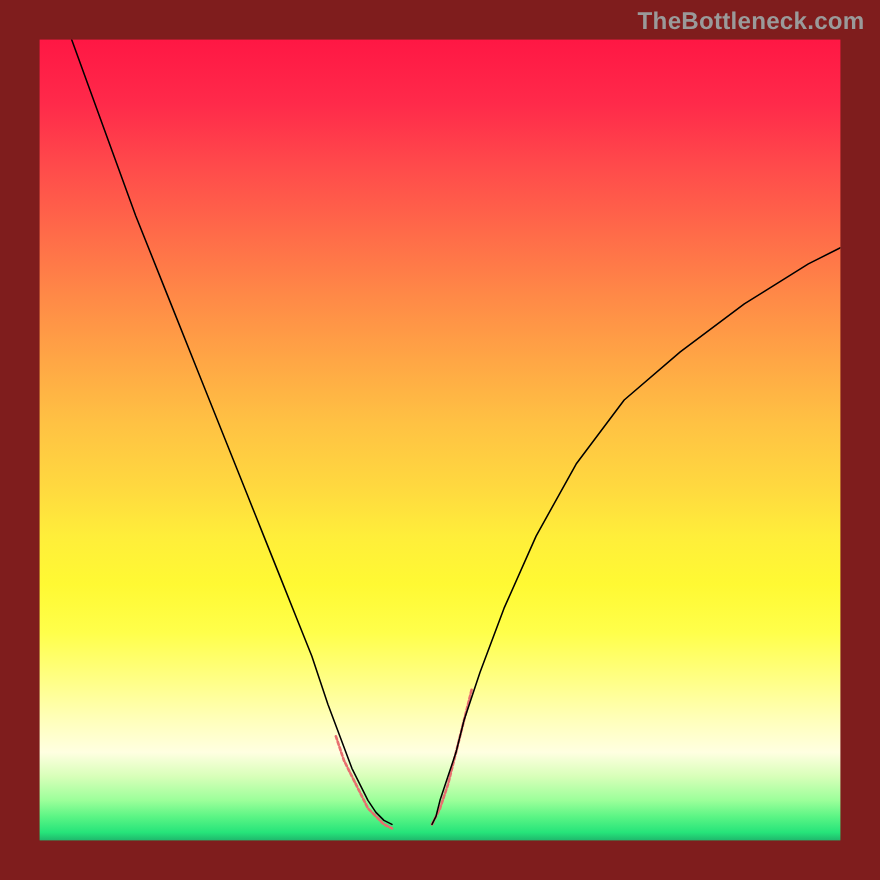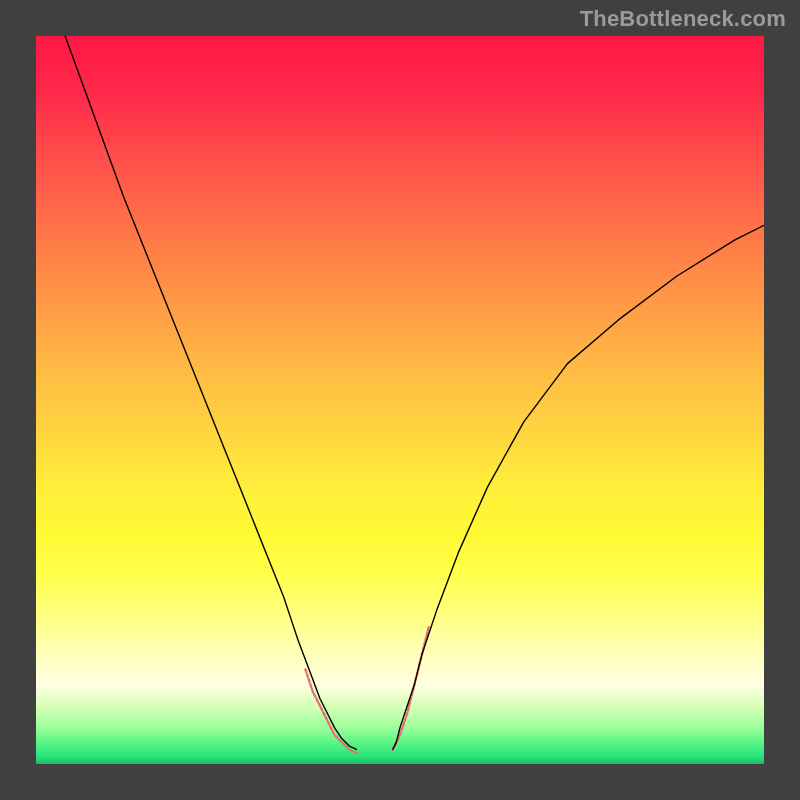--- a/index.html
+++ b/index.html
@@ -10,21 +10,21 @@
     background: #000;
     overflow: hidden;
     font-family: Arial, Helvetica, sans-serif;
   }
   .frame {
     position: absolute;
     left: 0;
     top: 0;
     width: 800px;
     height: 800px;
-    background: #404040;
+    background: #7f1d1d;
   }
   .plot-bg {
     position: absolute;
     left: 36px;
     top: 36px;
     width: 728px;
     height: 728px;
     background: linear-gradient(to bottom,
       #ff1744 0%,
       #ff2a4a 8%,

